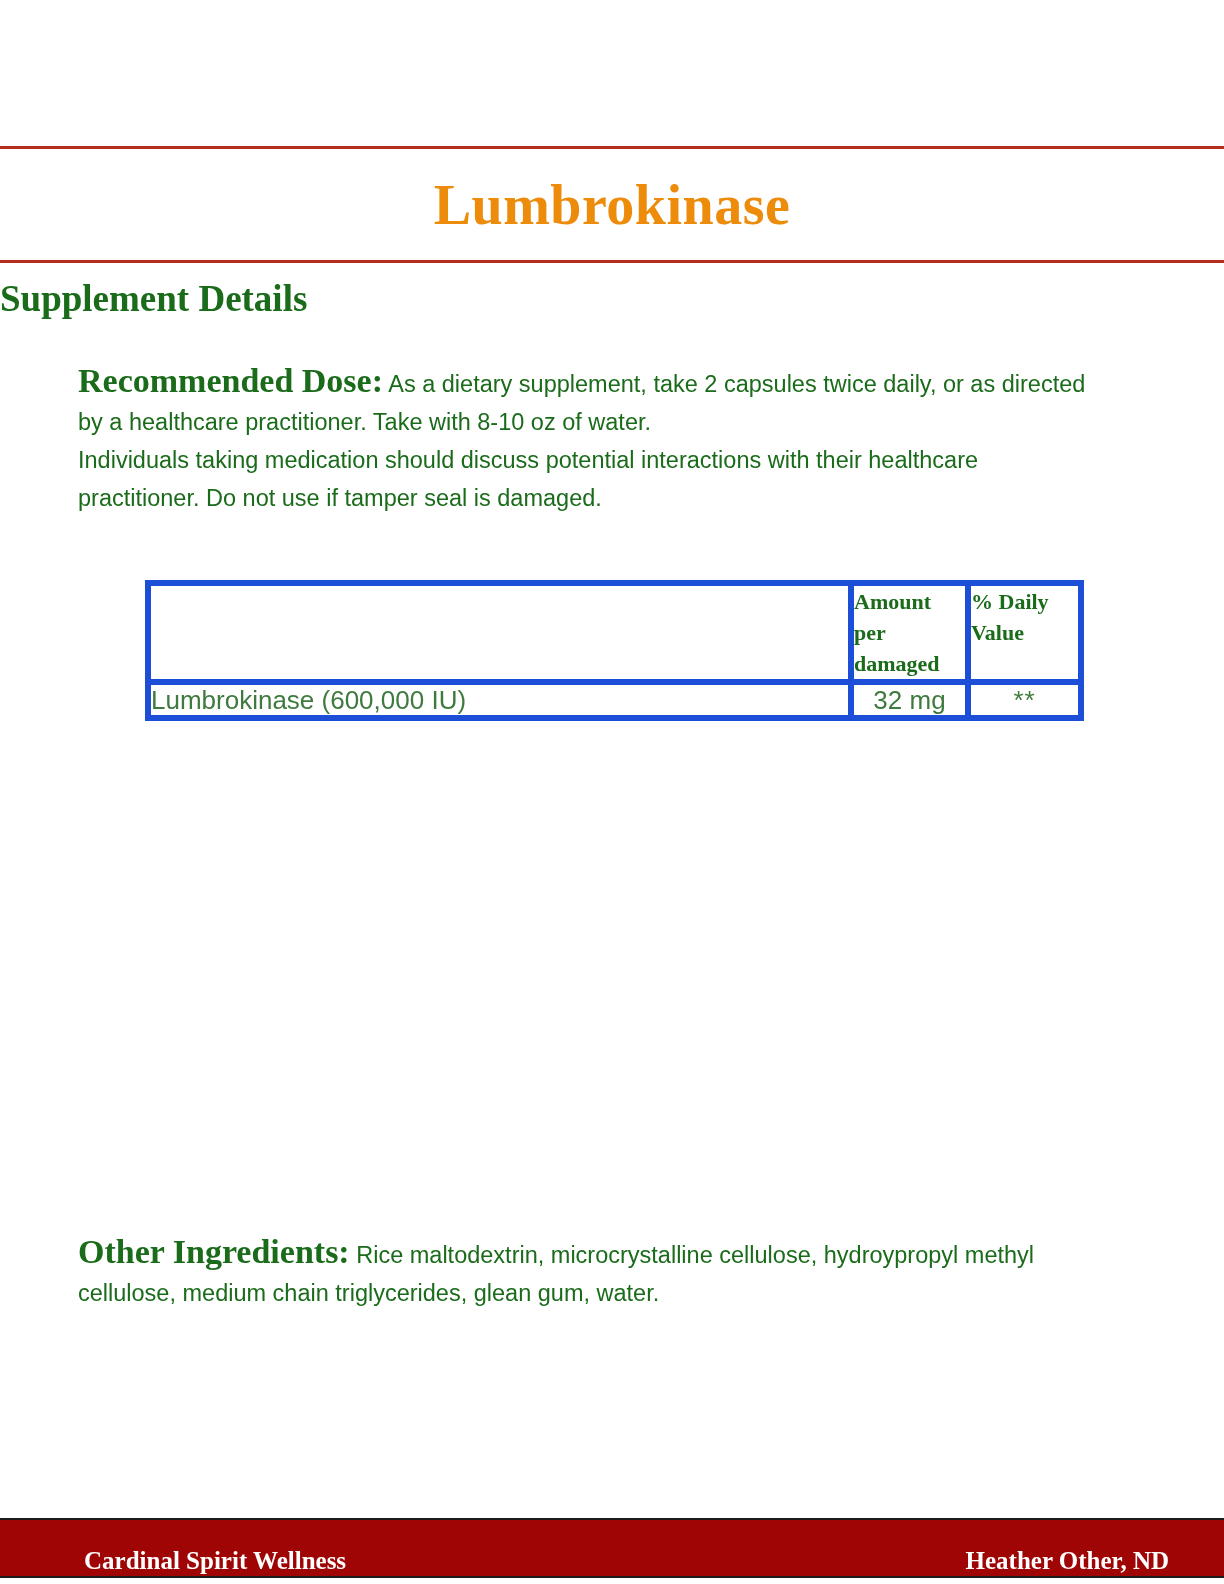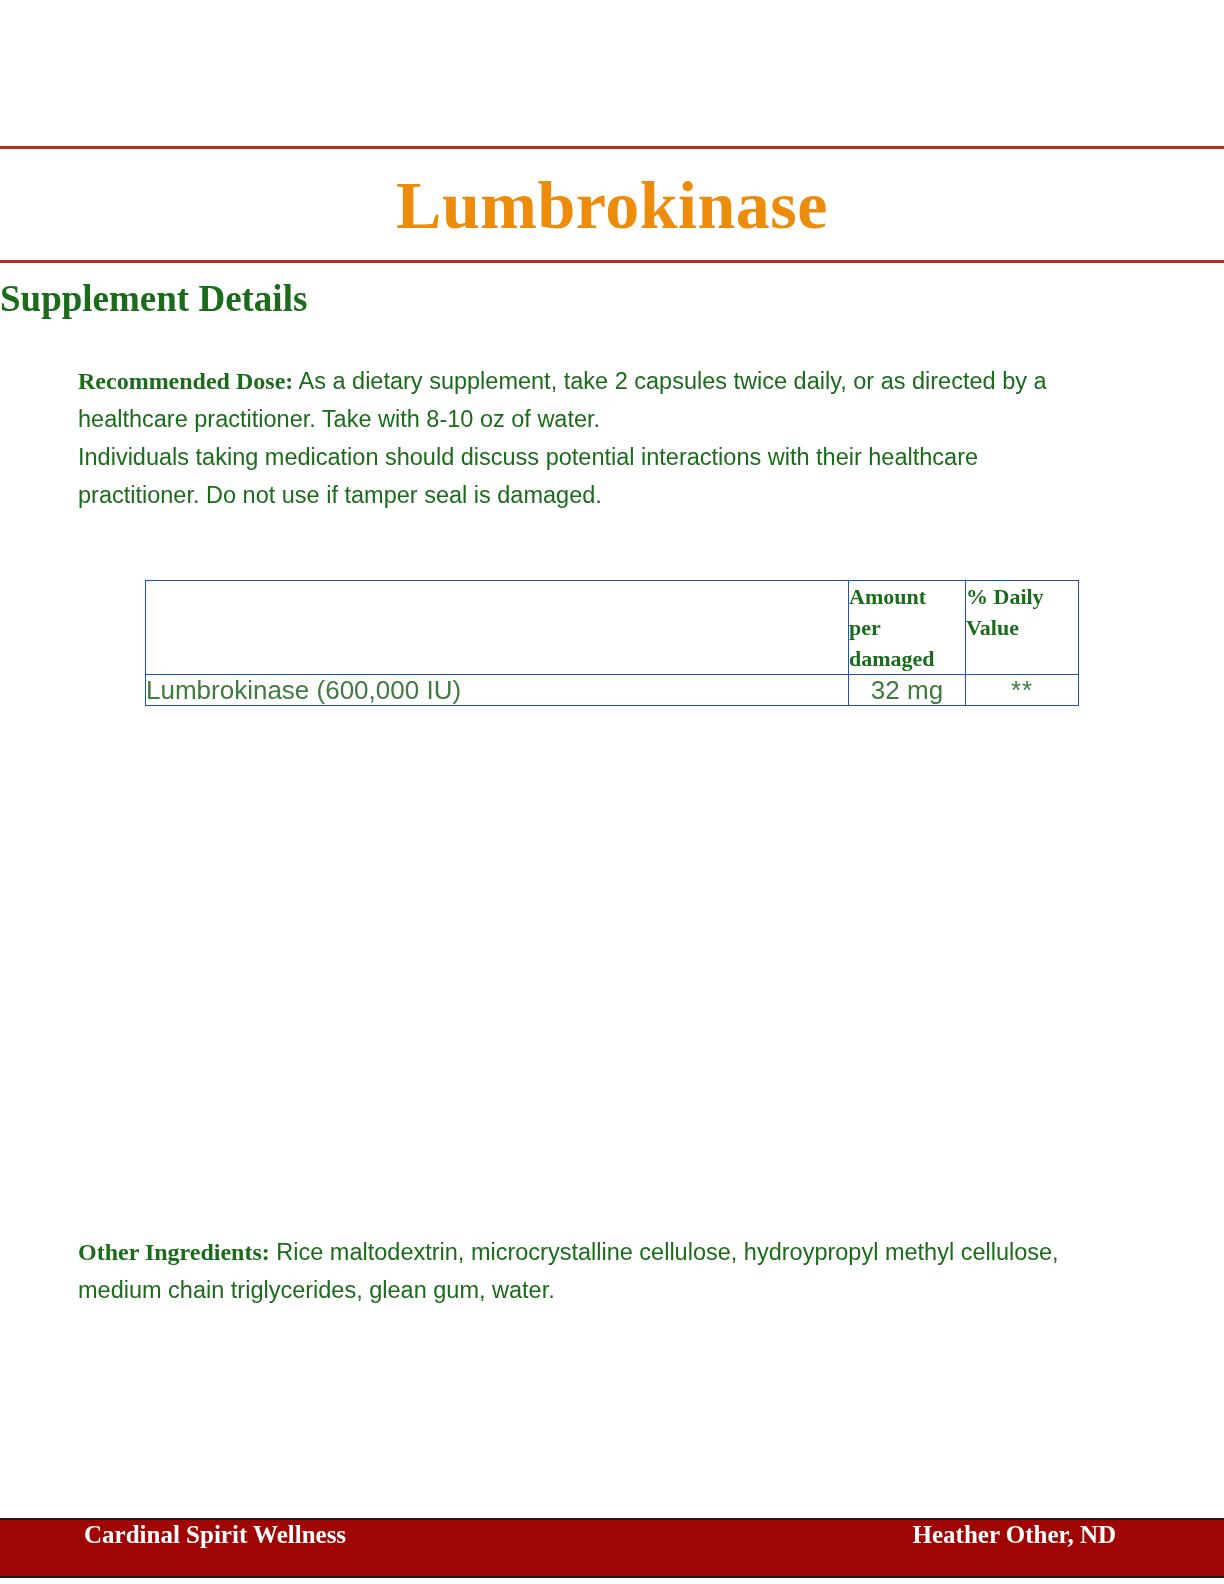--- a/index.html
+++ b/index.html
@@ -37,21 +37,21 @@
     background: #b52b20;
   }
   .rule-top { }
   .rule-bottom { }
 
   .doc-title {
     text-align: center;
     color: #ed8b0b;
     font-family: "Liberation Serif", serif;
     font-weight: bold;
-    font-size: 68px;
+    font-size: 56px;
     line-height: 110px;
     margin: 0;
     padding: 1px 0 0 0;
     letter-spacing: 0.5px;
   }
 
   .doc-subtitle {
     position: absolute;
     left: 0;
     top: 276px;
@@ -75,39 +75,39 @@
   .para {
     color: #1a6b1a;
     font-family: "Liberation Sans", sans-serif;
     font-size: 23.5px;
     line-height: 38px;
     margin: 0;
   }
   .para .lead {
     font-family: "Liberation Serif", serif;
     font-weight: bold;
-    font-size: 24px;
+    font-size: 34px;
     color: #1a6b1a;
     text-align: center;
   }
 
   
   .facts-wrap {
     position: absolute;
     left: 145px;
     top: 580px;
     width: 933px;
   }
   table.facts {
     border-collapse: collapse;
     width: 933px;
     table-layout: fixed;
   }
   table.facts td, table.facts th {
-    border: 1px solid #1d4ed8;
+    border: 6px solid #1d4ed8;
     padding: 0;
     vertical-align: top;
   }
   .col-name  { width: 703px; }
   .col-amt   { width: 117px; }
   .col-dv    { width: 113px; }
 
   .hdr-cell {
     color: #1a6b1a;
     font-family: "Liberation Serif", serif;
@@ -147,24 +147,24 @@
     background: #a00505;
     border-top: 2px solid #1c1c1c;
     border-bottom: 2px solid #1c1c1c;
     box-sizing: border-box;
   }
   .footer-inner {
     position: relative;
     width: 1224px;
     height: 100%;
     display: flex;
-    align-items: flex-start;
+    align-items: flex-end;
     justify-content: space-between;
     box-sizing: border-box;
-    padding: 0 108px 0 84px;
+    padding: 0 55px 0 84px;
   }
   .footer-text {
     color: #ffffff;
     font-family: "Liberation Serif", serif;
     font-weight: bold;
     font-size: 25px;
     line-height: 30px;
     white-space: nowrap;
   }
 </style>

